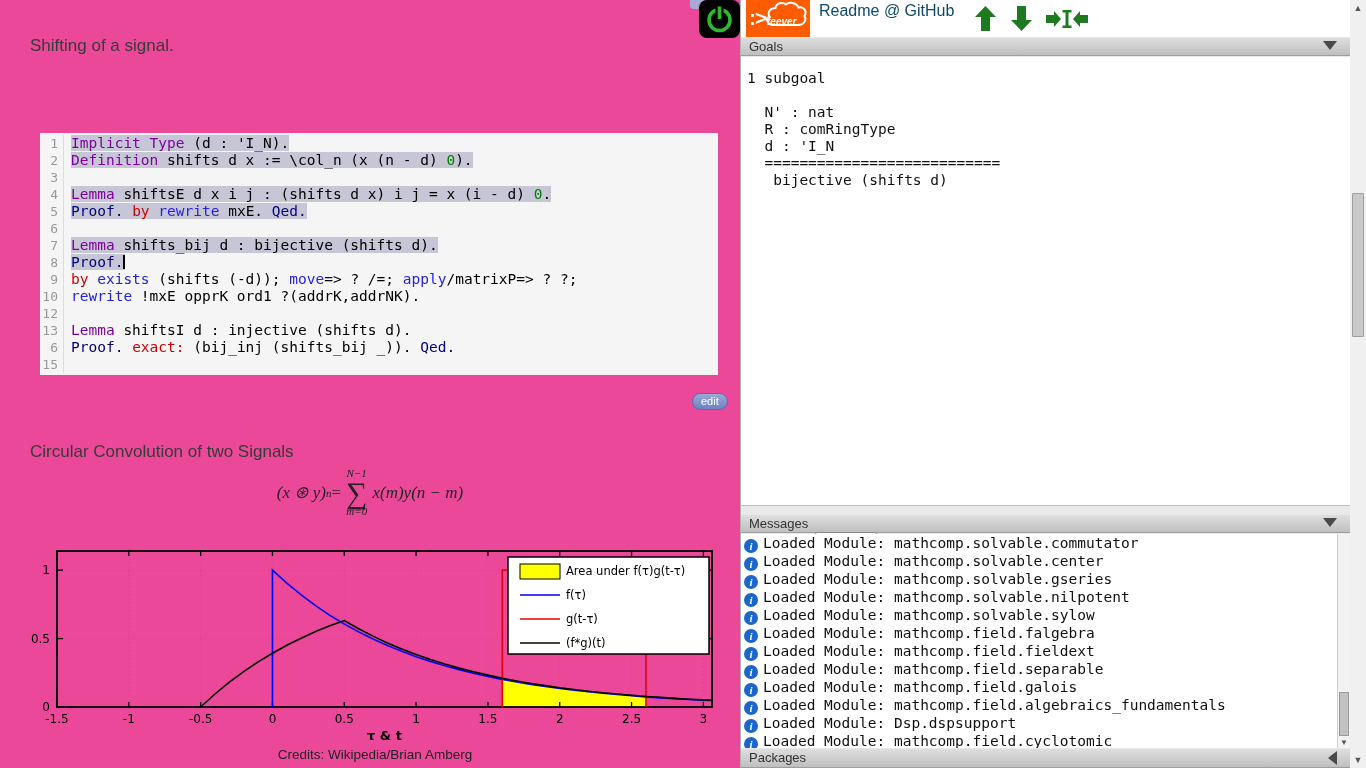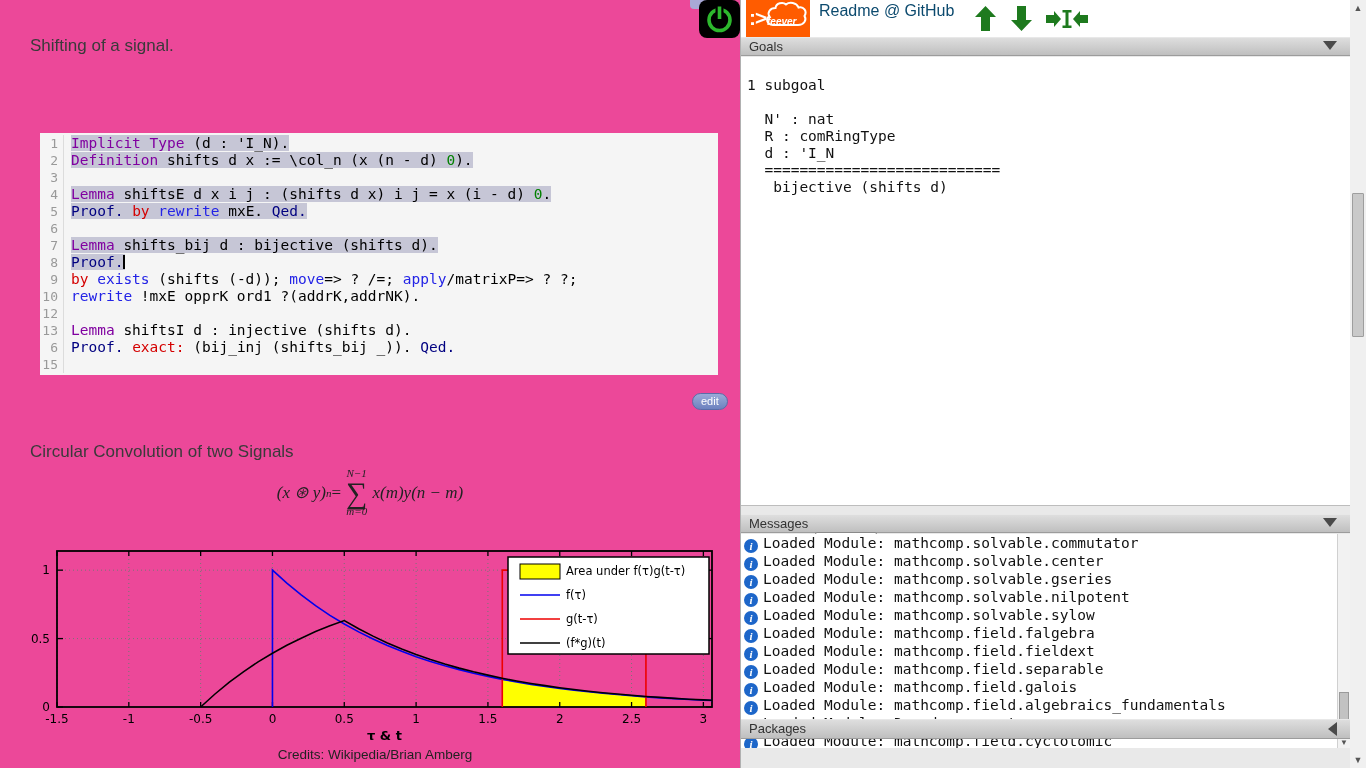--- a/index.html
+++ b/index.html
@@ -84,21 +84,21 @@
   .phead .tri { position:absolute; right:14px; top:3px; width:0; height:0;
                 border-left:7px solid transparent; border-right:7px solid transparent;
                 border-top:9px solid #4a4a4a; }
   .phead .tril { position:absolute; right:14px; top:2px; width:0; height:0;
                  border-top:7px solid transparent; border-bottom:7px solid transparent;
                  border-right:9px solid #4a4a4a; }
 
   .goalshead { top:37px; }
   .goalsbody { position:absolute; left:0; top:57px; width:610px; height:449px; background:#fff;
                border-bottom:1px solid #bdbdbd; }
-  .goalsbody pre { margin:0; padding:20px 6px; font-family:"DejaVu Sans Mono", monospace;
+  .goalsbody pre { margin:0; padding:13px 6px; font-family:"DejaVu Sans Mono", monospace;
                    font-size:14.5px; line-height:17px; color:#111; }
 
   .msghead { top:514px; }
   .msgselect { position:absolute; left:74px; top:1px; width:62px; height:17px; background:#fff;
                border:1px solid #8a8a8a; border-radius:2px; font-size:12.5px; color:#222;
                line-height:15px; padding-left:5px;margin-top:16px; }
   .msgselect .arr { position:absolute; right:4px; top:1px; font-size:9px; color:#444; }
   .msgbody { position:absolute; left:0; top:534px; width:610px; height:214px; background:#fff;
              overflow:hidden; }
   .msgrow { height:18px; line-height:18px; white-space:pre;
@@ -107,21 +107,21 @@
   .mi { display:inline-block; width:14px; height:14px; border-radius:50%; background:#1d66c9;
         color:#fff; font:bold italic 11px "Liberation Serif", serif; text-align:center;
         line-height:14px; vertical-align:-2px; margin-right:5px; }
 
   .msgscroll { position:absolute; right:0; top:534px; width:13px; height:214px;
                background:#f2f2f2; border-left:1px solid #d0d0d0; }
   .msgscroll .thumb { position:absolute; left:1px; top:158px; width:10px; height:44px;
                       background:#c2c2c2; border:1px solid #9a9a9a; }
   .msgscroll .dn { position:absolute; left:2px; bottom:1px; font-size:8px; color:#555; }
 
-  .pkghead { top:719px; height:20px; }
+  .pkghead { top:748px; height:20px; }
 
   
   .sbar { position:absolute; right:0; top:0; width:16px; height:768px; background:#f0f0f0; }
   .sbar .up, .sbar .down { position:absolute; left:0; width:16px; height:16px; color:#555;
                            font-size:9px; text-align:center; line-height:16px; }
   .sbar .up { top:0; } .sbar .down { bottom:0; }
   .sbar .thumb { position:absolute; left:2px; top:193px; width:12px; height:144px;
                  background:#c9c9c9; border:1px solid #9e9e9e; border-radius:1px; }
 </style>
 </head>

